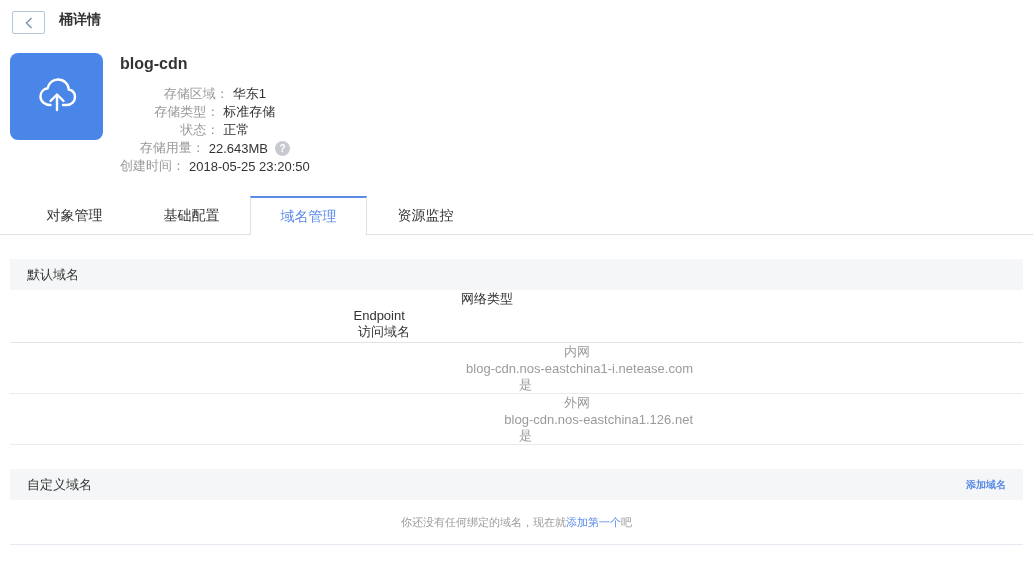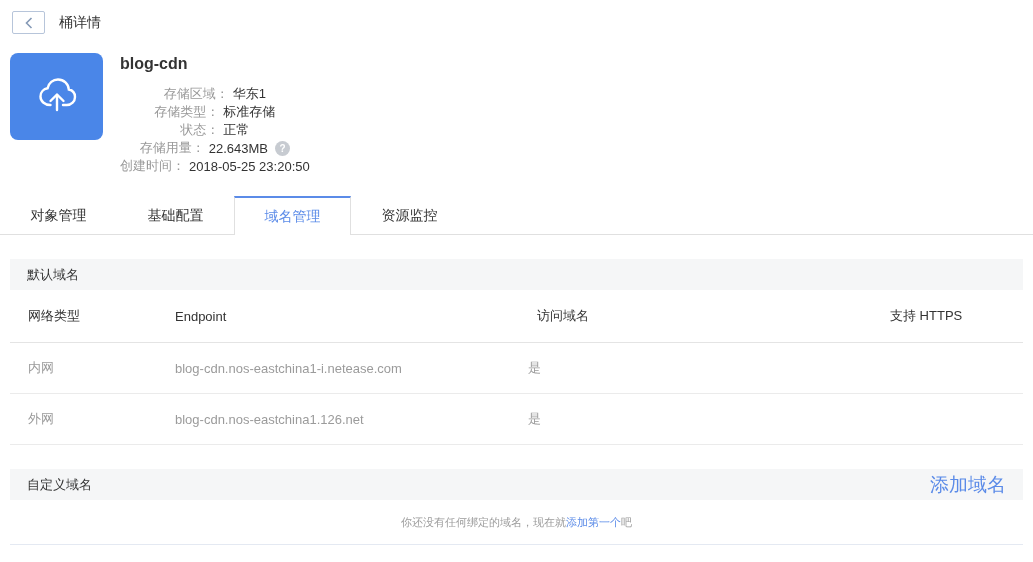--- a/index.html
+++ b/index.html
@@ -3,21 +3,21 @@
 <meta charset="utf-8">
 <style>
   * { margin:0; padding:0; box-sizing:border-box; }
   html,body { background:#fff; }
   body {
     width:1033px; height:562px; position:relative; overflow:hidden;
     font-family:"Liberation Sans","DejaVu Sans",sans-serif; color:#333;
   }
 
   
-  .topbar { display:flex; align-items:center; padding:11px 0 0 12px; }
+  .topbar { display:flex; padding:11px 0 0 12px;font-weight:bold; }
   .back-btn {
     width:33px; height:23px; border:1px solid #b7c5da; border-radius:2px;
     background:#fff; display:flex; align-items:center; justify-content:center;
     cursor:pointer;
   }
   .back-btn svg { display:block; }
   .topbar-title { margin-left:14px; font-size:14px; color:#333; }
 
   
   .bucket-row { display:flex; margin:19px 10px 0 10px; }
@@ -31,43 +31,43 @@
   .meta-item { display:flex; align-items:center; margin-right:15px; }
   .meta-label { color:#999; margin-right:4px; }
   .meta-value { color:#333; }
   .help-icon {
     width:15px; height:15px; border-radius:50%; background:#c7cbd1; color:#fff;
     font-size:10px; font-weight:bold; line-height:15px; text-align:center;
     margin-left:7px; cursor:pointer;
   }
 
   
-  .tabs { display:flex; margin-top:21px; position:relative; height:39px; }
+  .tabs { display:flex; margin-top:21px; padding-left:16px; position:relative; height:39px; }
   .tabs::after { content:""; position:absolute; left:0; right:0; bottom:0; height:1px; background:#e0e0e0; }
   .tab {
     width:117px; height:39px; display:flex; align-items:center; justify-content:center;
     font-size:14px; color:#333; cursor:pointer; position:relative;
   }
   .tab.active {
     color:#5b8be8; background:#fff; z-index:1;
     border-left:1px solid #e0e0e0; border-right:1px solid #e0e0e0;
     border-top:2px solid #5b8be8;
   }
 
   
   .section { margin:24px 10px 0 10px; }
   .section-bar {
     height:31px; background:#f5f6f7; display:flex; align-items:center;
     justify-content:space-between; padding:0 17px; font-size:13px; color:#333;
   }
-  .add-link { color:#5b8be8; cursor:pointer; text-decoration:none; font-size:19px; }
+  .add-link { color:#5b8be8; cursor:pointer; text-decoration:none; font-size:10px;font-weight:bold; }
 
-  .tbl-row { display:flex; align-items:center; border-bottom:1px solid #ebebeb; }
+  .tbl-row { display:flex; align-items:center; border-bottom:1px solid #ebebeb;flex-direction:column; }
   .tbl-head { height:53px; font-size:13px; color:#333; border-bottom:1px solid #e4e4e4; }
-  .tbl-data { height:51px; font-size:13px; color:#9b9b9b; }
+  .tbl-data { height:51px; font-size:13px; color:#9b9b9b;text-align:right; }
   .cell { padding-left:18px; overflow:hidden; white-space:nowrap; }
 
   
   .dt-c1 { width:147px; } .dt-c2 { width:362px; } .dt-c3 { width:353px; } .dt-c4 { flex:1; }
   
   .ct-c1 { width:259px; } .ct-c2 { width:250px; } .ct-c3 { width:126px; }
   .ct-c4 { width:128px; } .ct-c5 { width:122px; } .ct-c6 { flex:1; }
   .ct-head { height:47px; }
 
   .empty-row {

